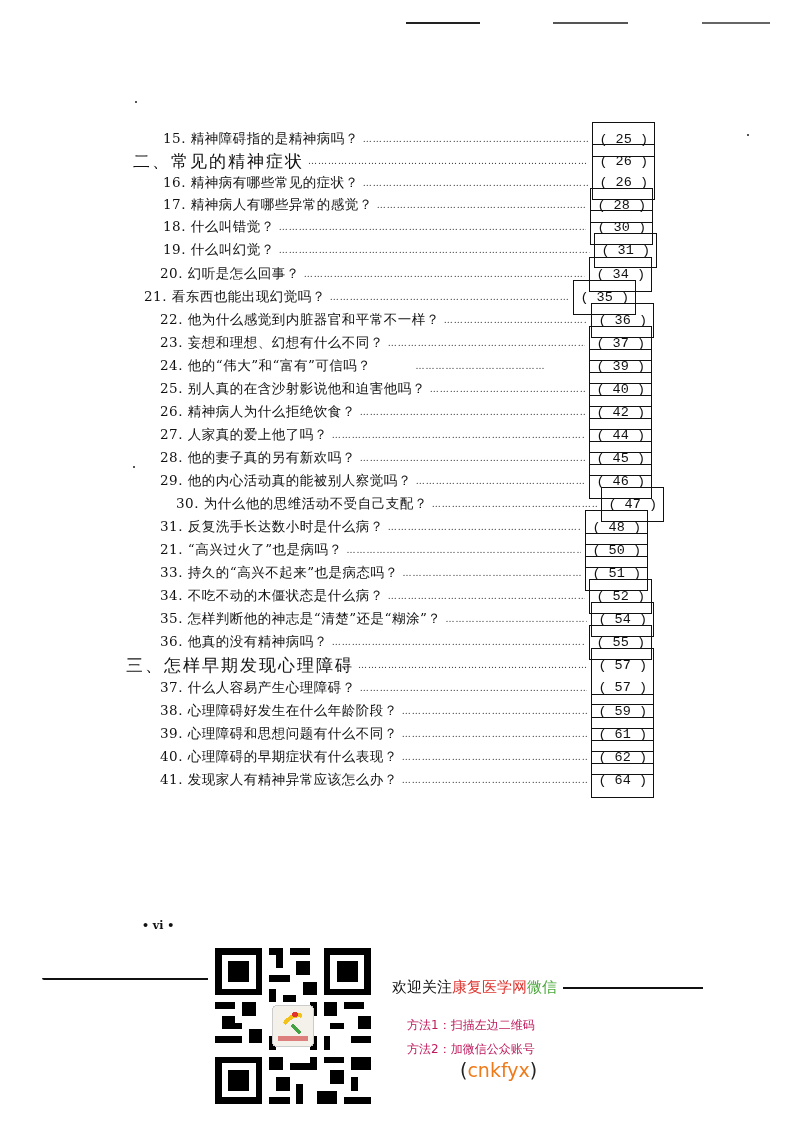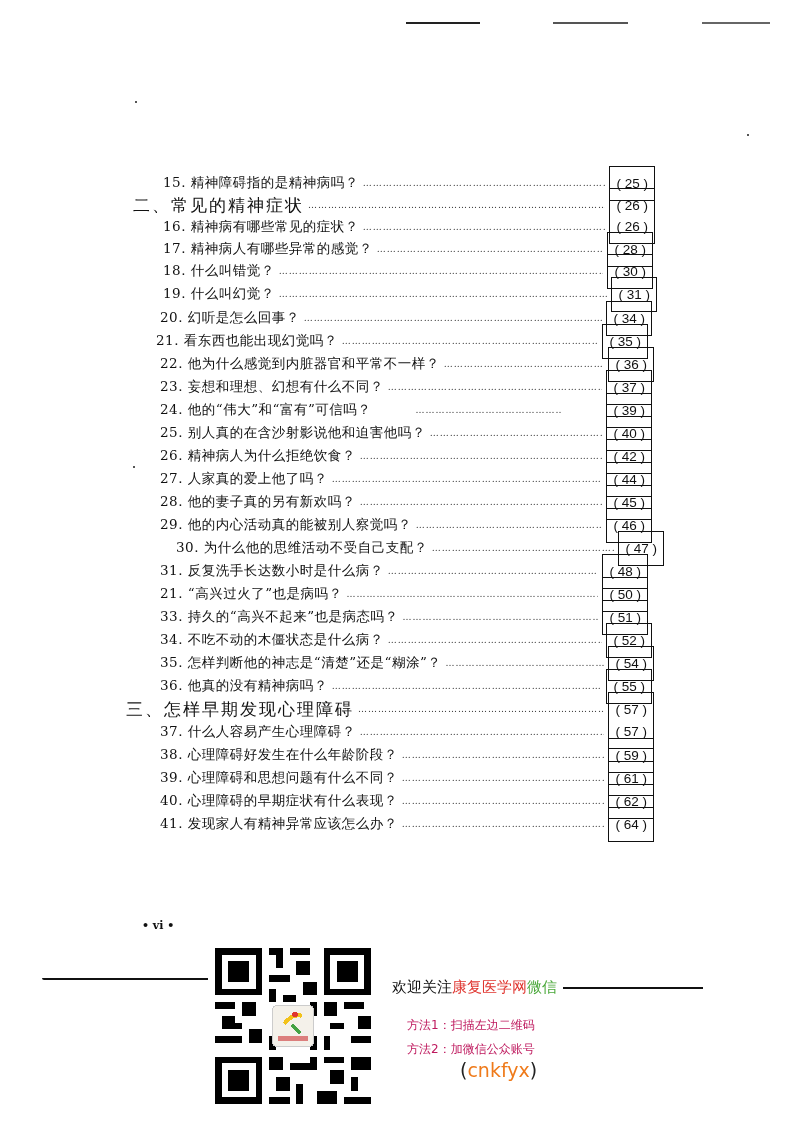--- a/index.html
+++ b/index.html
@@ -1,25 +1,25 @@
 <!DOCTYPE html>
 <html><head>
   <meta charset="utf-8">
   <style>
     html, body { margin: 0; padding: 0; background: #ffffff; }
     body { width: 793px; height: 1122px; position: relative; overflow: hidden;
            font-family: "DejaVu Serif", "Liberation Serif", serif; color: #111; }
     .topline { position: absolute; top: 22px; height: 2px; background: #222; }
     .toc { position: absolute; left: 0; top: 128px; width: 793px; }
-    .row { position: absolute; height: 22px; display: flex; align-items: center; margin-top: 44px; }
+    .row { position: absolute; height: 22px; display: flex; align-items: center; }
     .row .label { white-space: nowrap; font-size: 13.5px; letter-spacing: 0.5px; }
     .row.section .label { font-size: 17px; letter-spacing: 2px; }
     .row .dots { flex: 1; overflow: hidden; white-space: nowrap; margin: 0 4px;
                  font-size: 9px; letter-spacing: 1px; color: #333; height: 12px; line-height: 12px; }
-    .row .page { font-family: Liberation Sans, sans-serif; font-size: 13.5px;
+    .row .page { font-family: Liberation Mono, monospace; font-size: 13.5px;
                  border: 1.5px solid #111; padding: 8px 6px; height: 17px; line-height: 17px;
                  white-space: pre; }
     .row .page.top { border-bottom: none; }
     .row .page.bot { border-top: none; }
     .folio { position: absolute; left: 142px; top: 919px; font-size: 11px; font-weight: bold; }
     .bottomline { position: absolute; left: 42px; top: 978px; width: 170px; height: 2px; background: #111;
                   border-radius: 0 0 0 6px; }
     .qr { position: absolute; left: 208px; top: 940px; width: 170px; height: 172px; background: #fff; }
     .qr svg { width: 100%; height: 100%; }
     .promo-title { position: absolute; left: 392px; top: 978px; font-family: "DejaVu Sans", sans-serif;
@@ -69,21 +69,21 @@
   <div class="row" style="left:163px;width:494px;top:111px;">
     <span class="label">19. 什么叫幻觉？</span>
     <span class="dots">…………………………………………………………………………………………………………</span>
     <span class="page">( 31 )</span>
   </div>
   <div class="row" style="left:160px;width:492px;top:135px;">
     <span class="label">20. 幻听是怎么回事？</span>
     <span class="dots">…………………………………………………………………………………………………………</span>
     <span class="page">( 34 )</span>
   </div>
-  <div class="row" style="left:156px;width:492px;top:158px;align-items:center;">
+  <div class="row" style="left:144px;width:492px;top:158px;align-items:center;">
     <span class="label">21. 看东西也能出现幻觉吗？</span>
     <span class="dots">…………………………………………………………………………………………………………</span>
     <span class="page">( 35 )</span>
   </div>
   <div class="row" style="left:160px;width:494px;top:181px;">
     <span class="label">22. 他为什么感觉到内脏器官和平常不一样？</span>
     <span class="dots">…………………………………………………………………………………………………………</span>
     <span class="page">( 36 )</span>
   </div>
   <div class="row" style="left:160px;width:492px;top:204px;">

